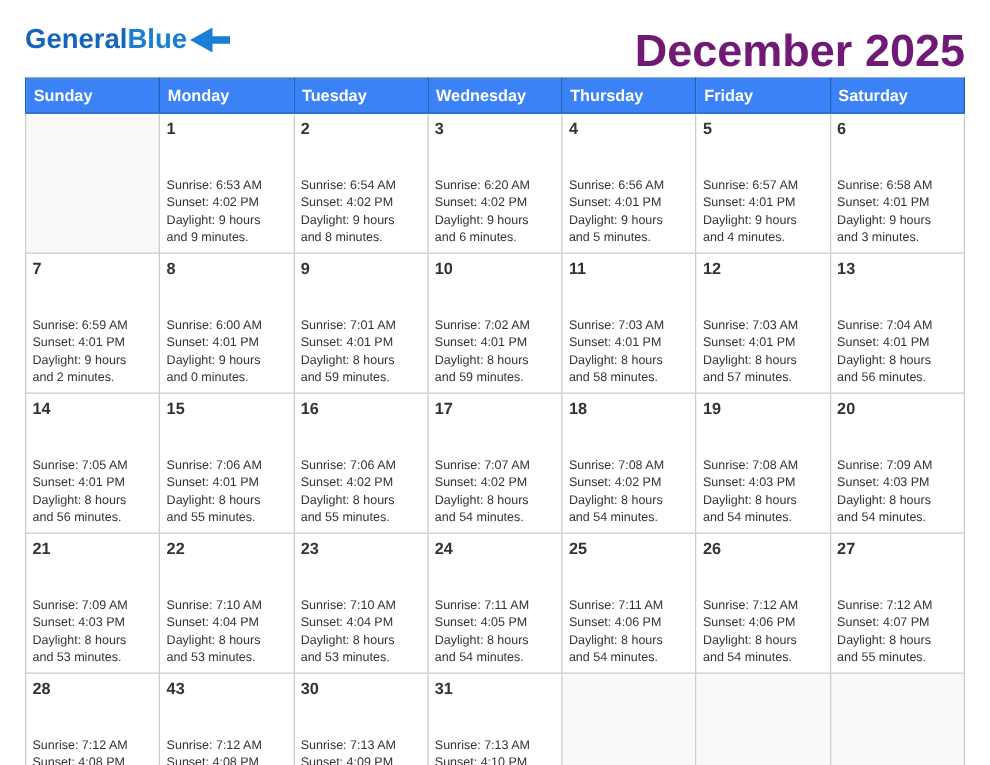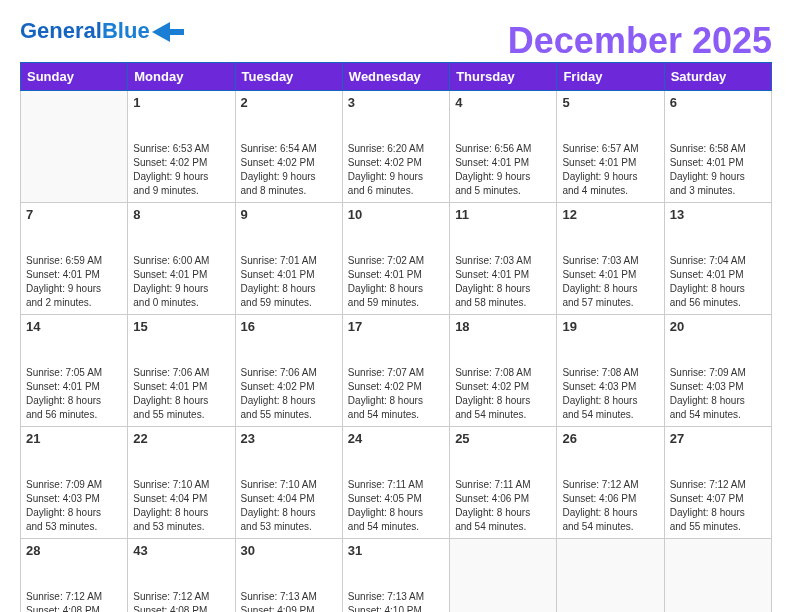--- a/index.html
+++ b/index.html
@@ -28,33 +28,33 @@
     }
     .logo-text span {
       color: #1565c0;
     }
     .title-block {
       text-align: right;
     }
     .month-title {
       font-size: 36px;
       font-weight: bold;
-      color: #8b5cf6;
+      color: #701a75;
     }
     .location {
       font-size: 16px;
       color: #555;
     }
     table {
       width: 100%;
       border-collapse: collapse;
       border: 1px solid #ccc;
     }
     th {
-      background-color: #6d28d9;
+      background-color: #3b82f6;
       color: white;
       font-size: 13px;
       font-weight: bold;
       text-align: left;
       padding: 6px 6px;
       border: 1px solid #1565c0;
     }
     td {
       vertical-align: top;
       font-size: 10.5px;

